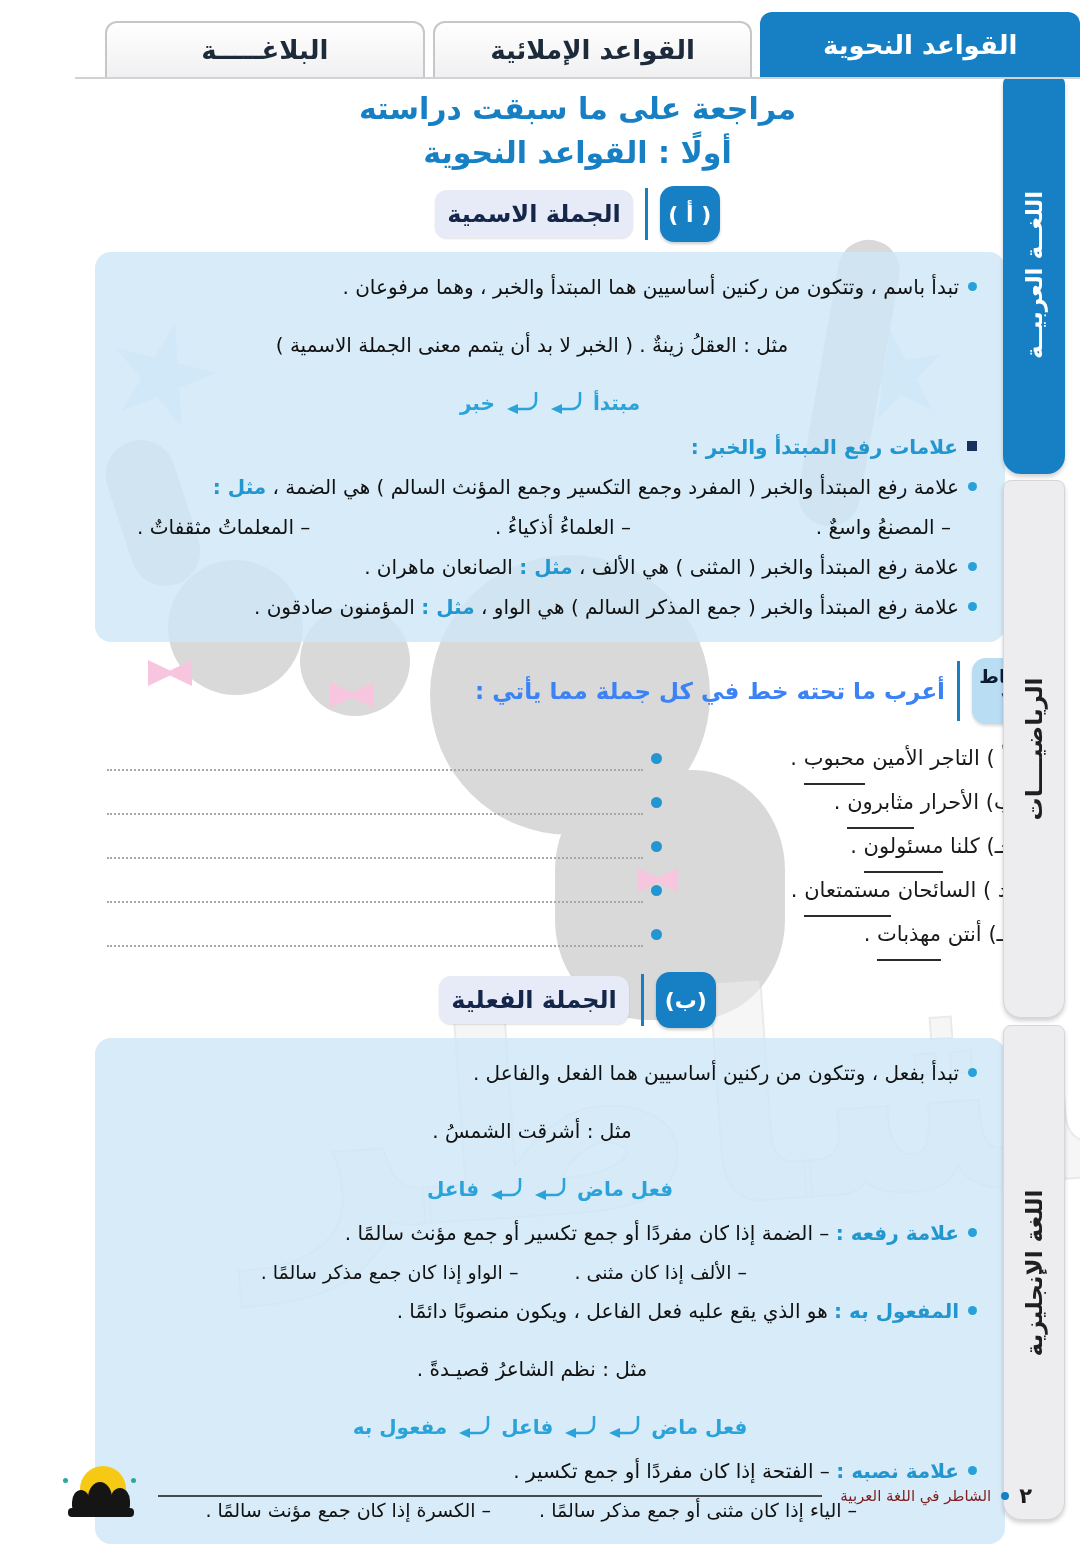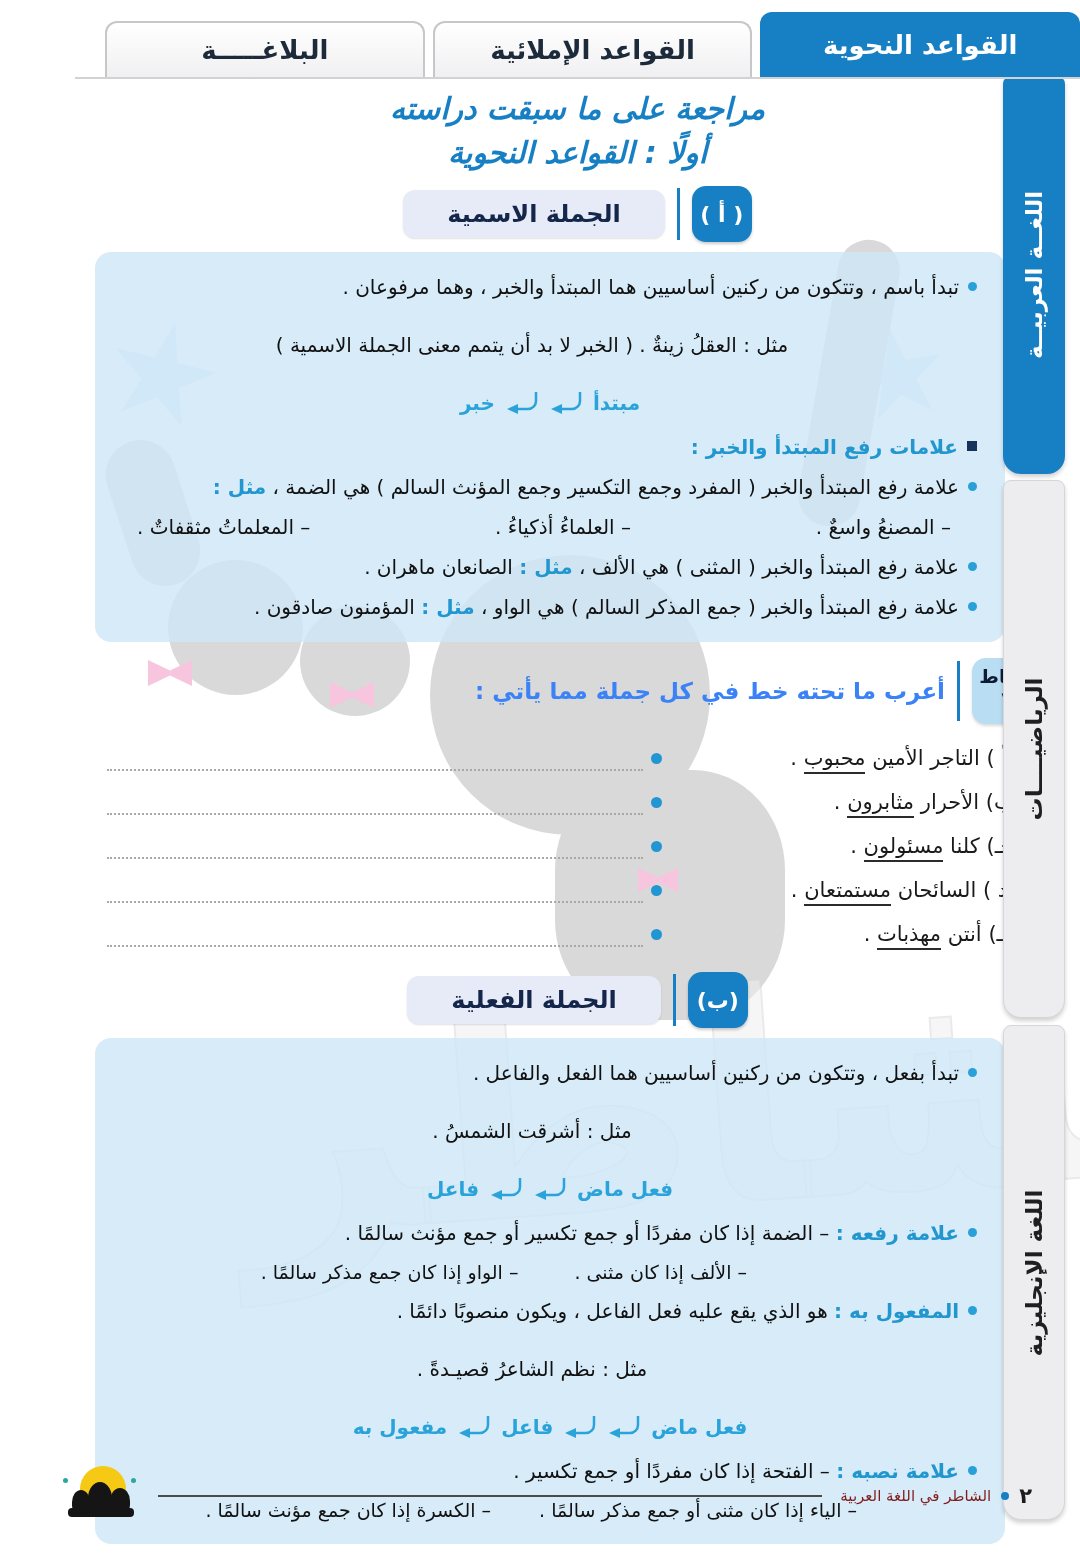--- a/index.html
+++ b/index.html
@@ -35,30 +35,30 @@
                white-space:nowrap; font-weight:bold; font-size:23px; }
   .vtab-ar  { top:76px;  height:398px; background:#1780c4; }
   .vtab-ar .rot { color:#fff; }
   .vtab-math{ top:480px; height:538px; background:#ededef; border:1px solid #d6d6d8; }
   .vtab-math .rot { color:#1f1f1f; }
   .vtab-en  { top:1025px;height:495px; background:#ededef; border:1px solid #d6d6d8; }
   .vtab-en .rot { color:#1f1f1f; }
 
   
   .main { position:absolute; top:79px; right:0; width:1005px; z-index:1; direction:rtl; }
-  .title { text-align:center; color:#1780c4; font-weight:bold; font-size:30px; line-height:1.45;font-style:italic; }
+  .title { text-align:center; color:#1780c4; font-weight:bold; font-size:30px; line-height:1.45; }
   .titles { margin-top:8px; }
 
   .sec-header { display:flex; direction:rtl; align-items:center; justify-content:center; margin-top:12px; }
   .badge { width:60px; height:56px; background:#1780c4; color:#fff; border-radius:14px;
            display:flex; align-items:center; justify-content:center; font-size:22px; font-weight:bold;
            box-shadow:0 2px 3px rgba(0,0,0,.2); }
   .vline { width:3px; height:52px; background:#1780c4; margin:0 12px; }
   .seclabel { background:#e7ebf8; color:#14264a; font-weight:bold; font-size:24px;
-              border-radius:12px; padding:10px 44px; box-shadow:0 1px 2px rgba(0,0,0,.12); }
+              border-radius:12px; padding:10px 12px; box-shadow:0 1px 2px rgba(0,0,0,.12); }
 
   .infobox { margin:10px 75px 0 20px; width:910px; background:rgba(206,231,246,.82);
              border-radius:16px; padding:14px 28px; font-size:20px; line-height:1.9; color:#111;text-align:center; }
   .brow { display:flex; direction:rtl; align-items:flex-start; gap:9px; margin:2px 0; }
   .cdot { flex:0 0 auto; width:9px; height:9px; border-radius:50%; background:#29a0d8; margin-top:14px; }
   .nsq  { flex:0 0 auto; width:10px; height:10px; background:#16325c; margin-top:13px; }
   .cyan { color:#2196cf; font-weight:bold; }
   .indent { padding-right:36px; margin:20px 0; }
   .arrows { display:flex; direction:rtl; align-items:center; justify-content:center; gap:10px;
             color:#2aa3da; font-size:20px; font-weight:bold; margin:2px 0 6px; }
@@ -73,21 +73,21 @@
   .act-badge { width:68px; height:66px; background:#b9ddf3; border-radius:14px; display:flex;
                flex-direction:column; align-items:center; justify-content:center; color:#0e1b33;
                font-weight:bold; line-height:1.1; box-shadow:0 2px 3px rgba(0,0,0,.15); }
   .act-badge .t1 { font-size:19px; }
   .act-badge .t2 { font-size:26px; }
   .vline2 { width:3px; height:60px; background:#1780c4; }
   .act-prompt { font-size:23px; font-weight:bold; color:#3b82f6; }
   .act-items { margin:12px 18px 0 0; }
   .act-item { display:flex; direction:rtl; align-items:center; height:44px; }
   .sentence { width:352px; font-size:21px; color:#1a1a1a; }
-  .ul { border-bottom:2px solid #2b2b2b; padding-bottom:2px; }
+  .ul { border-bottom:2px solid #2b2b2b; padding-bottom:13px; }
   .bdot { width:11px; height:11px; border-radius:50%; background:#2196d3; margin:0 8px; flex:0 0 auto; }
   .ans-line { flex:1; border-bottom:2px dotted #a8a8a8; height:26px; margin-left:12px; cursor:text; }
 
   
   .footer { position:absolute; bottom:40px; right:0; left:0; display:flex; direction:rtl;
             align-items:center; padding:0 48px 0 60px; gap:10px; z-index:3; }
   .pgnum { font-size:21px; font-weight:bold; color:#1c1c1c; }
   .fdot { width:8px; height:8px; border-radius:50%; background:#1780c4; }
   .ftitle { font-size:15px; font-weight:normal; color:#7f1d1d; }
   .frule { flex:1; border-top:2px solid #4a4a4a; height:0; margin:0 8px; }

